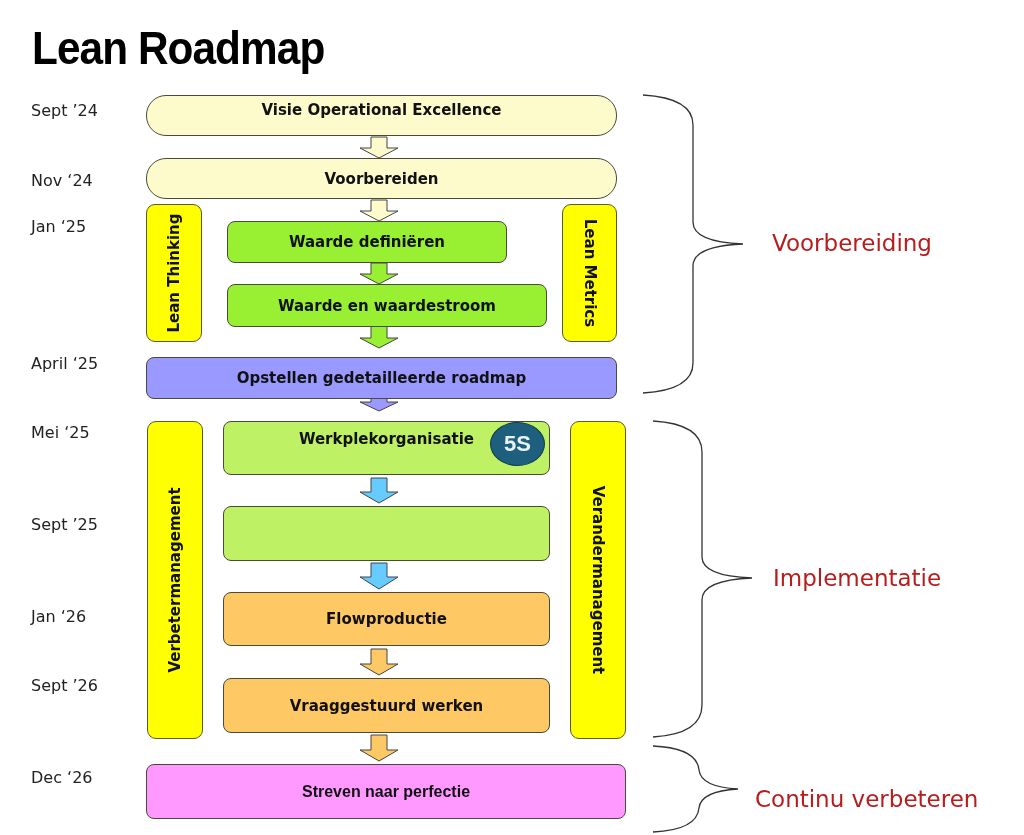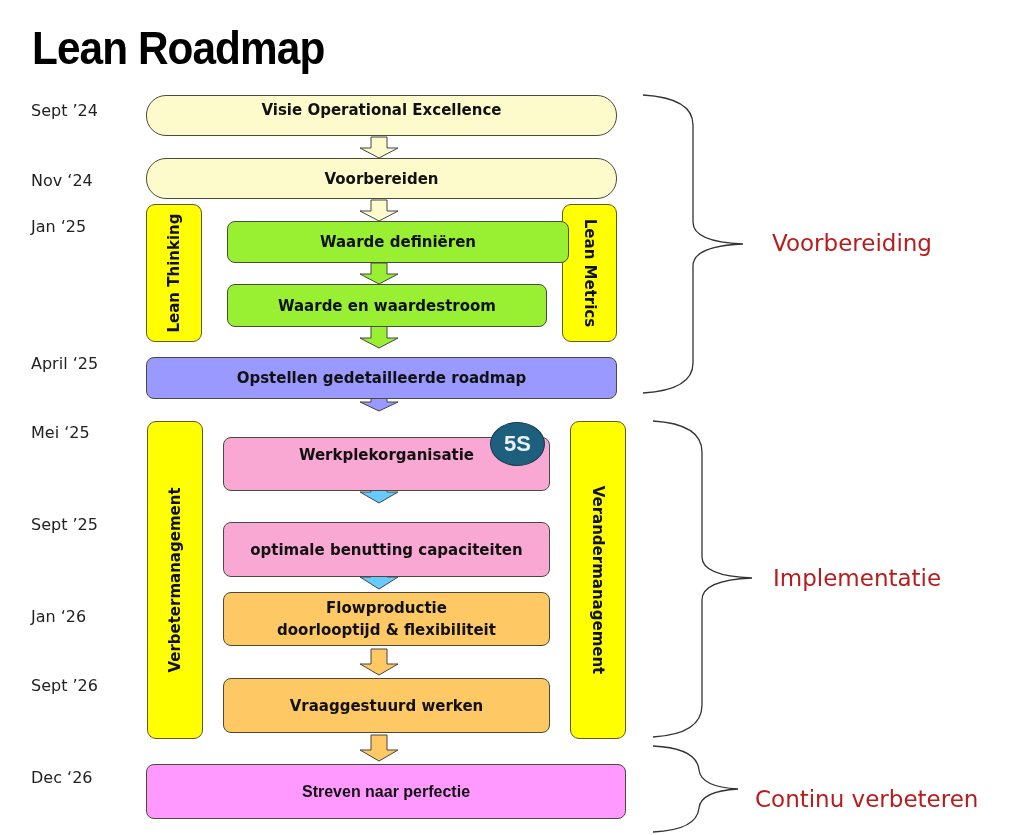--- a/index.html
+++ b/index.html
@@ -3,21 +3,21 @@
 <meta charset="utf-8">
 <style>
   html, body { margin:0; padding:0; background:#ffffff; }
   body { width:1024px; height:835px; position:relative; overflow:hidden; font-family:"Liberation Sans", sans-serif; color:#111; }
   .title { position:absolute; left:32px; top:20px; font-size:46px; font-weight:bold; letter-spacing:-1px; transform:scaleX(0.92); transform-origin:left top; color:#000; line-height:56px; }
   .date { position:absolute; left:31px; font-size:16px; color:#222; font-family:"DejaVu Sans", sans-serif; white-space:nowrap; }
   .box { position:absolute; box-sizing:border-box; border:1.5px solid #4a4a3a; border-radius:8px; display:flex; align-items:center; justify-content:center; text-align:center; font-family:"DejaVu Sans", sans-serif; font-weight:bold; font-size:15px; color:#111; line-height:22px; }
   .box.cream { background:#fdfacb;border-radius:20px; }
   .box.green { background:#99f033; }
   .box.purple { background:#9999ff; }
-  .box.blue { background:#f9a8d4;margin-top:16px; }
+  .box.blue { background:#bef264; }
   .box.orange { background:#fec965; }
   .box.pink { background:#ff99ff; font-family:"Liberation Sans", sans-serif; font-size:16px; }
   .side { position:absolute; box-sizing:border-box; background:#ffff00; border:1.5px solid #5a5a2a; border-radius:9px; }
   .side .vtxt { position:absolute; left:50%; top:50%; white-space:nowrap; font-family:"DejaVu Sans", sans-serif; font-weight:bold; font-size:15px; color:#111; }
   .side .vtxt.up { transform:translate(-50%,-50%) rotate(-90deg); }
   .side .vtxt.down { transform:translate(-50%,-50%) rotate(90deg); }
   .badge { position:absolute; left:490px; top:422px; width:55px; height:44px; border-radius:50%; background:#1e5f7e; border:1.5px solid #123b4f; box-sizing:border-box; color:#e8f4fa; font-family:"Liberation Sans", sans-serif; font-weight:bold; font-size:22px; display:flex; align-items:center; justify-content:center; }
   .phase { position:absolute; font-family:"DejaVu Sans", sans-serif; font-size:23px; color:#b91c1c; white-space:nowrap; }
   svg.overlay { position:absolute; left:0; top:0; }
 </style>
@@ -62,21 +62,21 @@
   <span>Voorbereiden</span>
 </div>
 
 <div class="side" style="left:146px; top:204px; width:56px; height:138px;">
   <span class="vtxt up">Lean Thinking</span>
 </div>
 <div class="side" style="left:562px; top:204px; width:55px; height:138px;">
   <span class="vtxt down">Lean Metrics</span>
 </div>
 
-<div class="box green" style="left:227px; top:221px; width:342px; height:42px;">
+<div class="box green" style="left:227px; top:221px; width:280px; height:42px;">
   <span>Waarde definiëren</span>
 </div>
 <div class="box green" style="left:227px; top:284px; width:320px; height:43px;">
   <span>Waarde en waardestroom</span>
 </div>
 
 <div class="box purple" style="left:146px; top:349px; width:471px; height:42px;margin-top:8px;">
   <span>Opstellen gedetailleerde roadmap</span>
 </div>
 
@@ -86,26 +86,24 @@
 <div class="side" style="left:570px; top:421px; width:56px; height:318px;">
   <span class="vtxt down">Verandermanagement</span>
 </div>
 
 <div class="box blue" style="left:223px; top:421px; width:327px; height:54px; align-items:flex-start; padding-top:6px;">
   <span>Werkplekorganisatie</span>
 </div>
 <div class="badge">5S</div>
 
 <div class="box blue" style="left:223px; top:506px; width:327px; height:55px; flex-direction:column;">
-  <span>optimale benutting capaciteiten</span>
 </div>
 
 <div class="box orange" style="left:223px; top:592px; width:327px; height:54px; flex-direction:column;">
   <span>Flowproductie</span>
-  <span>doorlooptijd &amp; flexibiliteit</span>
 </div>
 
 <div class="box orange" style="left:223px; top:678px; width:327px; height:55px;">
   <span>Vraaggestuurd werken</span>
 </div>
 
 <div class="box pink" style="left:146px; top:764px; width:480px; height:55px;">
   <span>Streven naar perfectie</span>
 </div>
 

